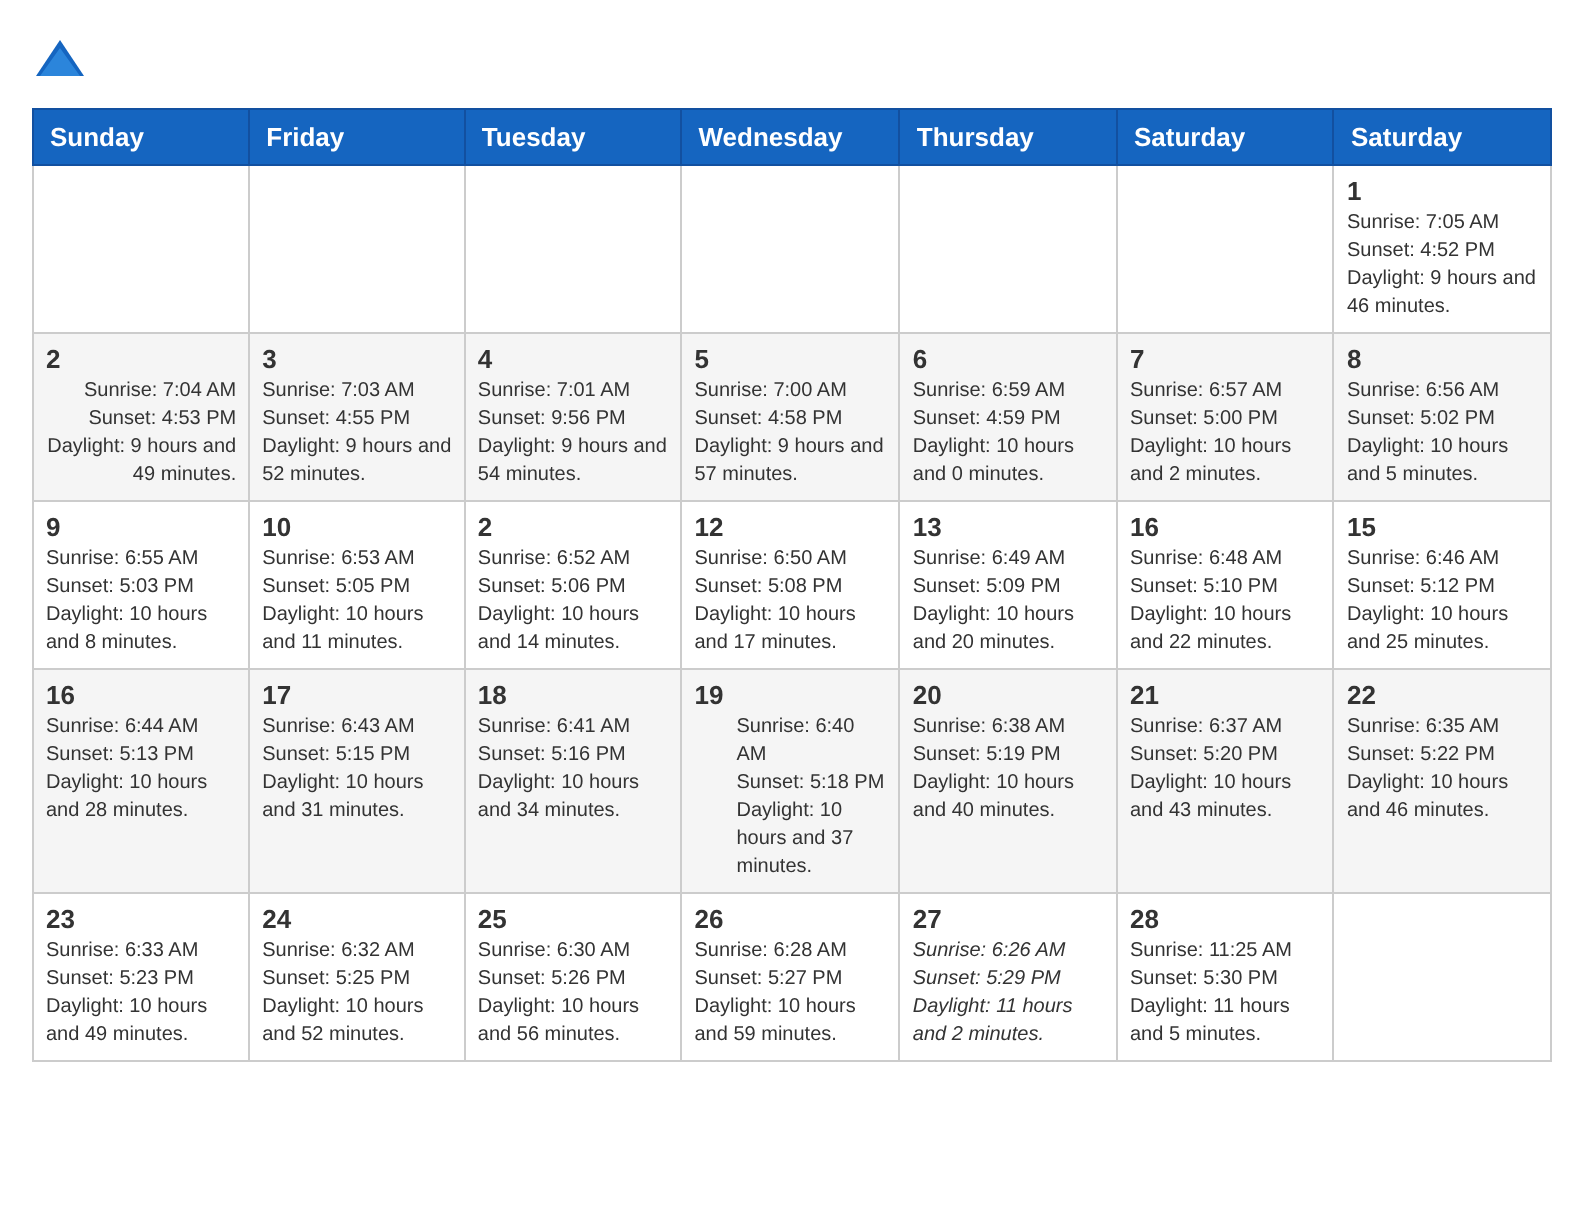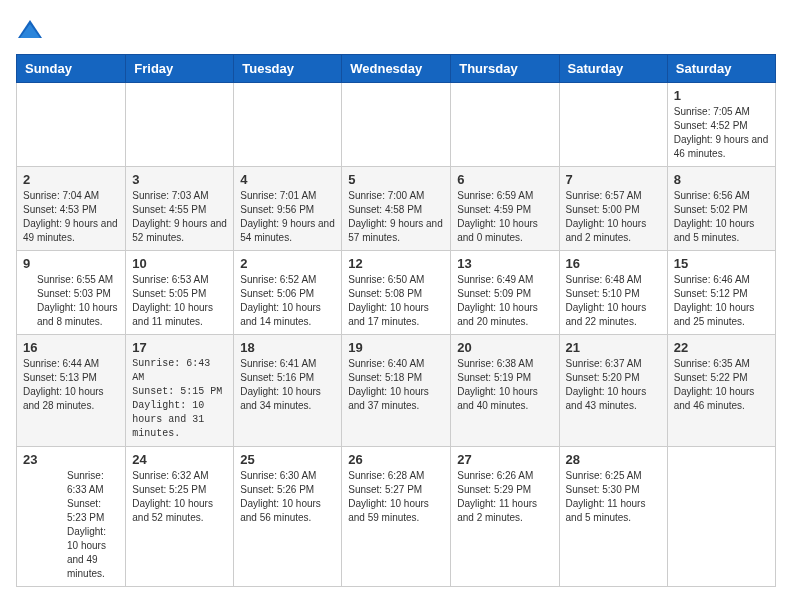--- a/index.html
+++ b/index.html
@@ -138,21 +138,21 @@
         <td>
           <span class="day-number">1</span>
           <div class="day-info" style="white-space: pre-line;">Sunrise: 7:05 AM
 Sunset: 4:52 PM
 Daylight: 9 hours and 46 minutes.</div>
         </td>
       </tr>
       <tr>
         <td>
           <span class="day-number">2</span>
-          <div class="day-info" style="white-space: pre-line;">Sunrise: 7:04 AM
+          <div class="day-info" style="white-space: pre-line; text-align: right;">Sunrise: 7:04 AM
 Sunset: 4:53 PM
 Daylight: 9 hours and 49 minutes.</div>
         </td>
         <td>
           <span class="day-number">3</span>
           <div class="day-info" style="white-space: pre-line;">Sunrise: 7:03 AM
 Sunset: 4:55 PM
 Daylight: 9 hours and 52 minutes.</div>
         </td>
         <td>
@@ -182,21 +182,21 @@
         <td>
           <span class="day-number">8</span>
           <div class="day-info" style="white-space: pre-line;">Sunrise: 6:56 AM
 Sunset: 5:02 PM
 Daylight: 10 hours and 5 minutes.</div>
         </td>
       </tr>
       <tr>
         <td>
           <span class="day-number">9</span>
-          <div class="day-info" style="white-space: pre-line; margin-left: 14px;">Sunrise: 6:55 AM
+          <div class="day-info" style="white-space: pre-line;">Sunrise: 6:55 AM
 Sunset: 5:03 PM
 Daylight: 10 hours and 8 minutes.</div>
         </td>
         <td>
           <span class="day-number">10</span>
           <div class="day-info" style="white-space: pre-line;">Sunrise: 6:53 AM
 Sunset: 5:05 PM
 Daylight: 10 hours and 11 minutes.</div>
         </td>
         <td>
@@ -232,33 +232,33 @@
       </tr>
       <tr>
         <td>
           <span class="day-number">16</span>
           <div class="day-info" style="white-space: pre-line;">Sunrise: 6:44 AM
 Sunset: 5:13 PM
 Daylight: 10 hours and 28 minutes.</div>
         </td>
         <td>
           <span class="day-number">17</span>
-          <div class="day-info" style="white-space: pre-line; font-family: Liberation Mono, monospace;">Sunrise: 6:43 AM
+          <div class="day-info" style="white-space: pre-line;">Sunrise: 6:43 AM
 Sunset: 5:15 PM
 Daylight: 10 hours and 31 minutes.</div>
         </td>
         <td>
           <span class="day-number">18</span>
           <div class="day-info" style="white-space: pre-line;">Sunrise: 6:41 AM
 Sunset: 5:16 PM
 Daylight: 10 hours and 34 minutes.</div>
         </td>
         <td>
           <span class="day-number">19</span>
-          <div class="day-info" style="white-space: pre-line;">Sunrise: 6:40 AM
+          <div class="day-info" style="white-space: pre-line; margin-left: 21px;">Sunrise: 6:40 AM
 Sunset: 5:18 PM
 Daylight: 10 hours and 37 minutes.</div>
         </td>
         <td>
           <span class="day-number">20</span>
           <div class="day-info" style="white-space: pre-line;">Sunrise: 6:38 AM
 Sunset: 5:19 PM
 Daylight: 10 hours and 40 minutes.</div>
         </td>
         <td>
@@ -270,21 +270,21 @@
         <td>
           <span class="day-number">22</span>
           <div class="day-info" style="white-space: pre-line;">Sunrise: 6:35 AM
 Sunset: 5:22 PM
 Daylight: 10 hours and 46 minutes.</div>
         </td>
       </tr>
       <tr>
         <td>
           <span class="day-number">23</span>
-          <div class="day-info" style="white-space: pre-line; margin-left: 44px;">Sunrise: 6:33 AM
+          <div class="day-info" style="white-space: pre-line;">Sunrise: 6:33 AM
 Sunset: 5:23 PM
 Daylight: 10 hours and 49 minutes.</div>
         </td>
         <td>
           <span class="day-number">24</span>
           <div class="day-info" style="white-space: pre-line;">Sunrise: 6:32 AM
 Sunset: 5:25 PM
 Daylight: 10 hours and 52 minutes.</div>
         </td>
         <td>
@@ -294,26 +294,26 @@
 Daylight: 10 hours and 56 minutes.</div>
         </td>
         <td>
           <span class="day-number">26</span>
           <div class="day-info" style="white-space: pre-line;">Sunrise: 6:28 AM
 Sunset: 5:27 PM
 Daylight: 10 hours and 59 minutes.</div>
         </td>
         <td>
           <span class="day-number">27</span>
-          <div class="day-info" style="white-space: pre-line;">Sunrise: 6:26 AM
+          <div class="day-info" style="white-space: pre-line; font-style: italic;">Sunrise: 6:26 AM
 Sunset: 5:29 PM
 Daylight: 11 hours and 2 minutes.</div>
         </td>
         <td>
           <span class="day-number">28</span>
-          <div class="day-info" style="white-space: pre-line;">Sunrise: 6:25 AM
+          <div class="day-info" style="white-space: pre-line;">Sunrise: 11:25 AM
 Sunset: 5:30 PM
 Daylight: 11 hours and 5 minutes.</div>
         </td>
         <td class="empty-cell"></td>
       </tr>
     </tbody>
 </table>
 
 </body></html>

